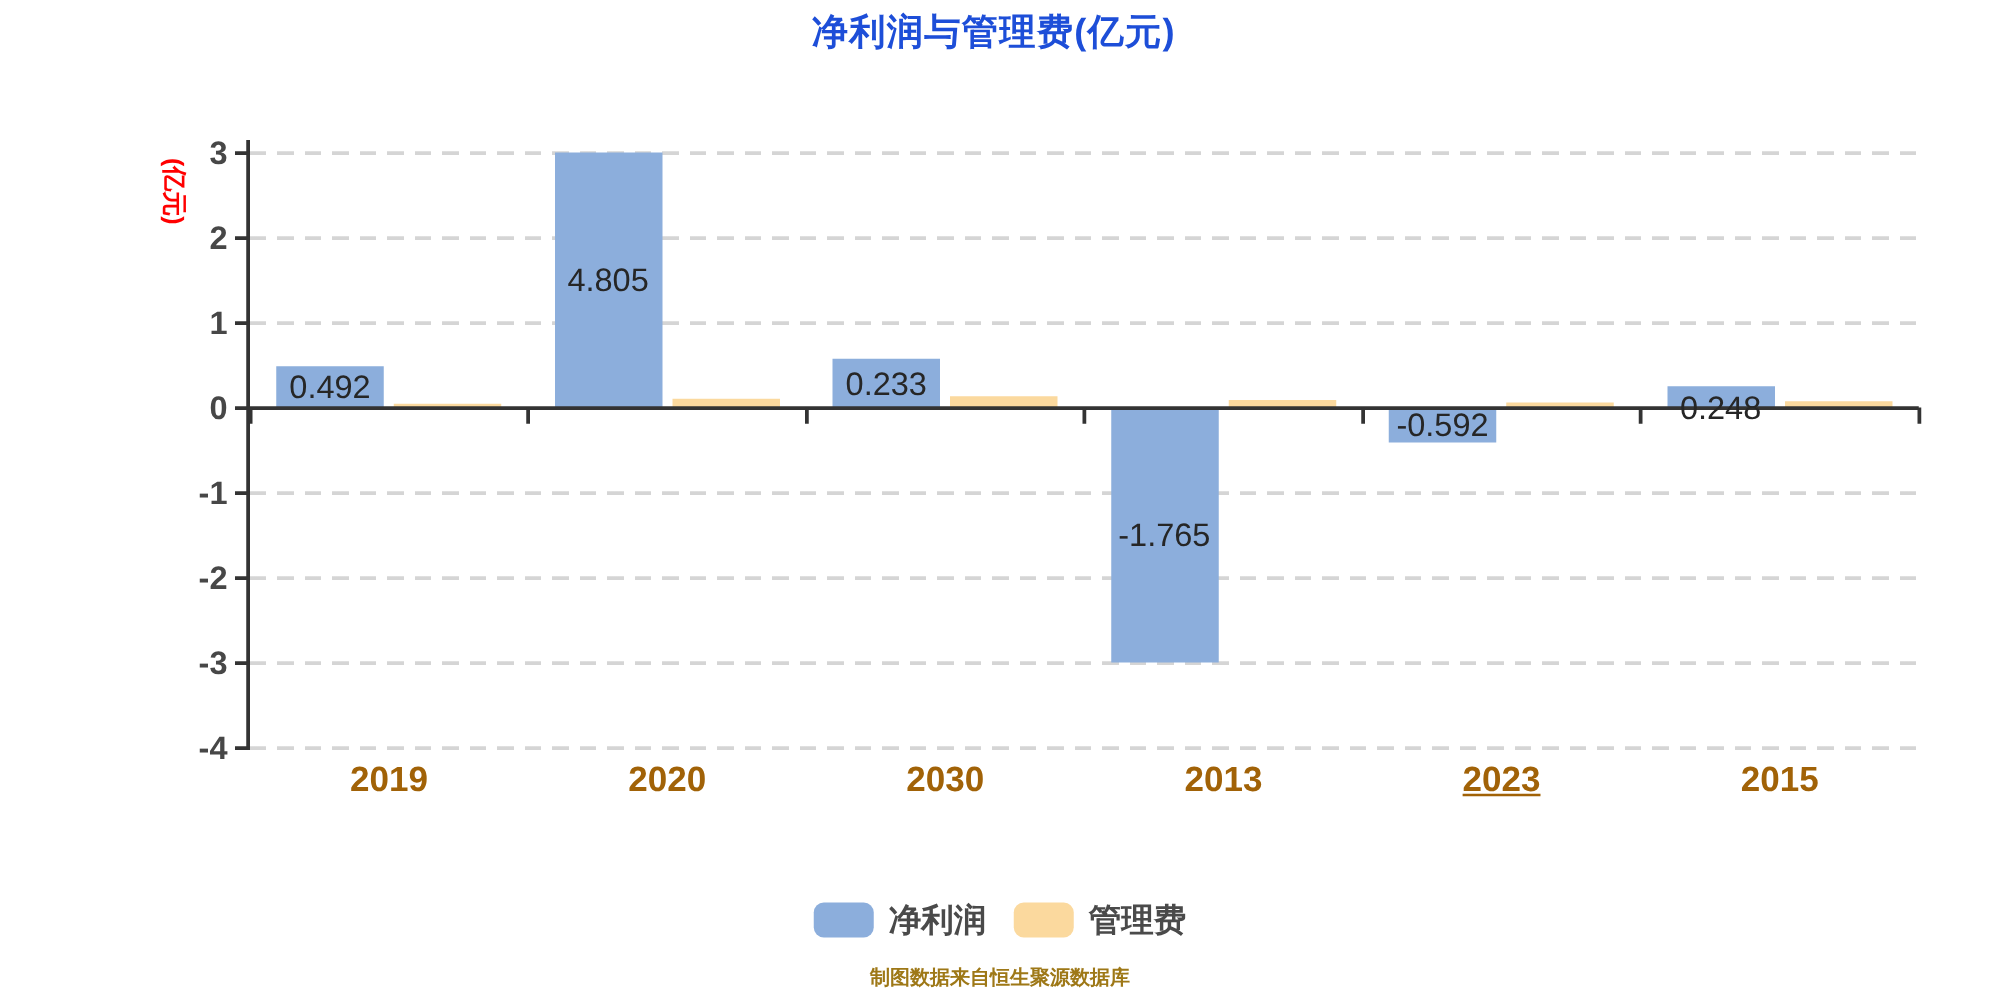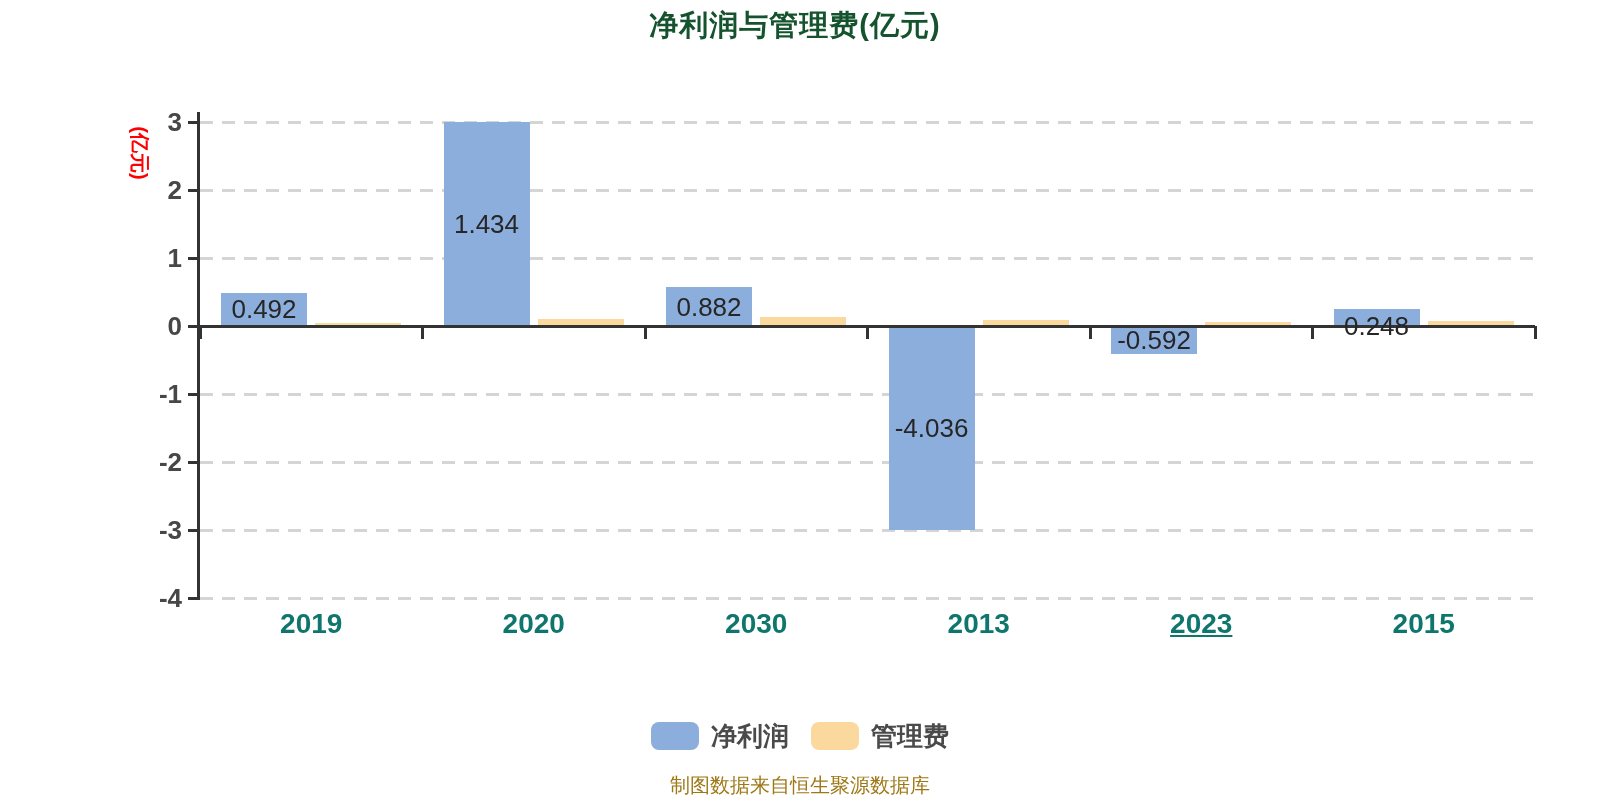--- a/index.html
+++ b/index.html
@@ -3,46 +3,46 @@
 <meta charset="utf-8">
 <style>
   html,body{margin:0;padding:0;background:#ffffff;}
   *{box-sizing:border-box;}
   .stage{
     position:relative;width:1600px;height:800px;overflow:hidden;background:#ffffff;
     font-family:"Liberation Sans","DejaVu Sans",sans-serif;
   }
   .chart-title{
     position:absolute;top:6px;left:0;width:1590px;text-align:center;
-    font-size:29px;font-weight:bold;color:#14532d;letter-spacing:1px;
+    font-size:29px;font-weight:bold;color:#1d4ed8;letter-spacing:1px;
   }
   .y-unit-label{
     position:absolute;left:139px;top:153px;transform:translate(-50%,-50%) rotate(90deg);
     font-size:20px;font-weight:bold;color:#ff0000;white-space:nowrap;
   }
   .abs{position:absolute;}
   .tick-label{
     position:absolute;text-align:right;font-size:26px;font-weight:bold;color:#474747;
   }
   .x-label{
-    position:absolute;text-align:center;font-size:28px;font-weight:bold;color:#0f766e;
+    position:absolute;text-align:center;font-size:28px;font-weight:bold;color:#a16207;
   }
   .value-label{
     position:absolute;text-align:center;font-size:26px;color:#262626;white-space:nowrap;
   }
   .legend{
     position:absolute;top:720px;left:0;width:1600px;height:32px;
     display:flex;justify-content:center;align-items:center;gap:22px;
   }
   .legend-item{display:flex;align-items:center;gap:12px;}
   .swatch{width:48px;height:28px;border-radius:8px;display:inline-block;}
   .legend-label{font-size:26px;font-weight:bold;color:#4a4a4a;}
   .source-note{
     position:absolute;top:772px;left:0;width:1600px;text-align:center;
-    font-size:20px;font-weight:normal;color:#9e7817;
+    font-size:16px;font-weight:bold;color:#9e7817;
   }
 </style>
 </head>
 <body>
 
 <div class="stage">
 
   <div class="chart-title">净利润与管理费(亿元)</div>
 
   <span class="y-unit-label">(亿元)</span>
@@ -86,23 +86,23 @@
       <div class="tick-label" style="position: absolute; left: 110px; top: 582px; width: 72px; height: 32px; line-height: 32px;">-4</div>
       <div class="abs" style="position: absolute; left: 200px; top: 324.5px; width: 1335px; height: 3px; background: rgb(51, 51, 51);"></div>
       <div class="abs" style="position: absolute; left: 198.5px; top: 326px; width: 3px; height: 13px; background: rgb(51, 51, 51);"></div>
       <div class="abs" style="position: absolute; left: 421px; top: 326px; width: 3px; height: 13px; background: rgb(51, 51, 51);"></div>
       <div class="abs" style="position: absolute; left: 643.5px; top: 326px; width: 3px; height: 13px; background: rgb(51, 51, 51);"></div>
       <div class="abs" style="position: absolute; left: 866px; top: 326px; width: 3px; height: 13px; background: rgb(51, 51, 51);"></div>
       <div class="abs" style="position: absolute; left: 1088.5px; top: 326px; width: 3px; height: 13px; background: rgb(51, 51, 51);"></div>
       <div class="abs" style="position: absolute; left: 1311px; top: 326px; width: 3px; height: 13px; background: rgb(51, 51, 51);"></div>
       <div class="abs" style="position: absolute; left: 1533.5px; top: 326px; width: 3px; height: 13px; background: rgb(51, 51, 51);"></div>
       <div class="value-label" style="position: absolute; left: 211px; width: 106px; top: 294.272px; height: 24px; line-height: 30px;">0.492</div>
-      <div class="value-label" style="position: absolute; left: 433.5px; width: 106px; top: 209.034px; height: 30px; line-height: 30px;">1.434</div>
-      <div class="value-label" style="position: absolute; left: 656px; width: 106px; top: 291.586px; height: 30px; line-height: 30px;">0.882</div>
-      <div class="value-label" style="position: absolute; left: 878.5px; width: 106px; top: 413.136px; height: 30px; line-height: 30px;">-4.036</div>
+      <div class="value-label" style="position: absolute; left: 433.5px; width: 106px; top: 209.034px; height: 30px; line-height: 30px;">4.805</div>
+      <div class="value-label" style="position: absolute; left: 656px; width: 106px; top: 291.586px; height: 30px; line-height: 30px;">0.233</div>
+      <div class="value-label" style="position: absolute; left: 878.5px; width: 106px; top: 413.136px; height: 30px; line-height: 30px;">-1.765</div>
       <div class="value-label" style="position: absolute; left: 1101px; width: 106px; top: 325.144px; height: 30px; line-height: 30px;">-0.592</div>
       <div class="value-label" style="position: absolute; left: 1323.5px; width: 106px; top: 311px; height: 30px; line-height: 30px;">0.248</div>
       <div class="x-label" style="position: absolute; left: 200px; width: 222.5px; top: 608px; height: 32px; line-height: 32px;">2019</div>
       <div class="x-label" style="position: absolute; left: 422.5px; width: 222.5px; top: 608px; height: 32px; line-height: 32px;">2020</div>
       <div class="x-label" style="position: absolute; left: 645px; width: 222.5px; top: 608px; height: 32px; line-height: 32px;">2030</div>
       <div class="x-label" style="position: absolute; left: 867.5px; width: 222.5px; top: 608px; height: 32px; line-height: 32px;">2013</div>
       <div class="x-label" style="position: absolute; left: 1090px; width: 222.5px; top: 608px; height: 32px; line-height: 32px; text-decoration: underline;">2023</div>
       <div class="x-label" style="position: absolute; left: 1312.5px; width: 222.5px; top: 608px; height: 32px; line-height: 32px;">2015</div>
     </div>
 

